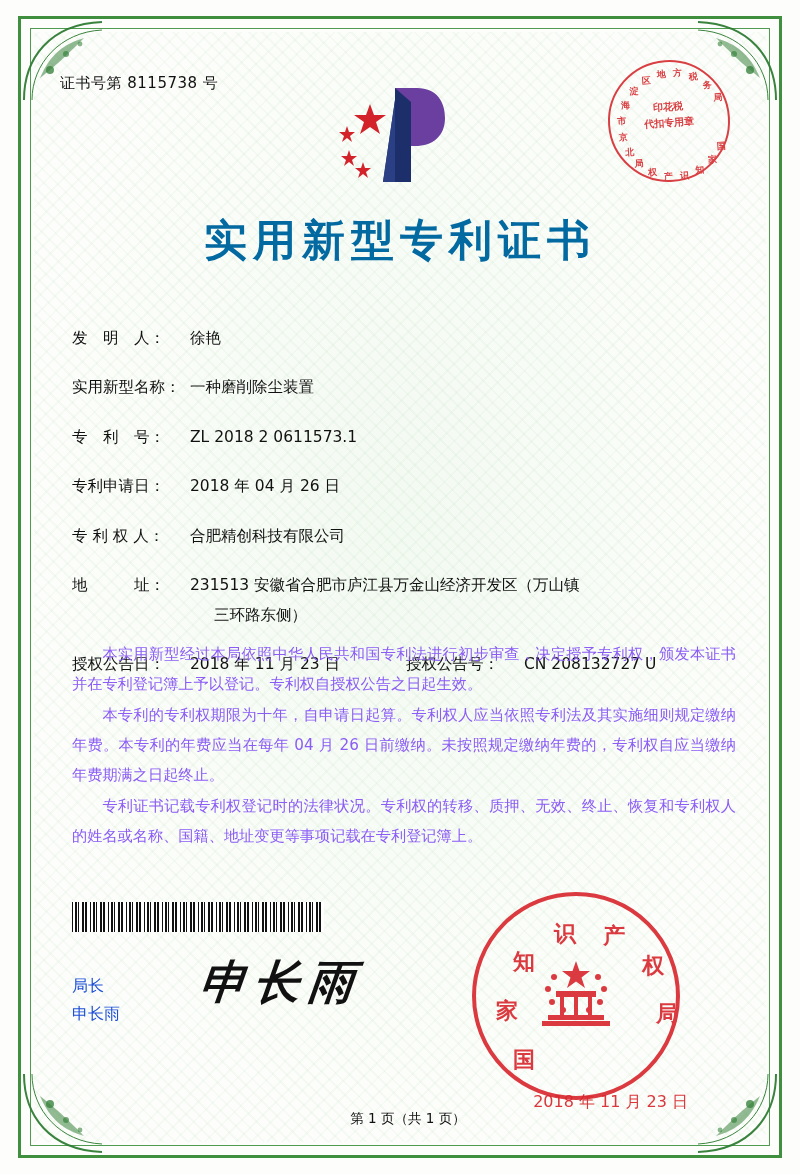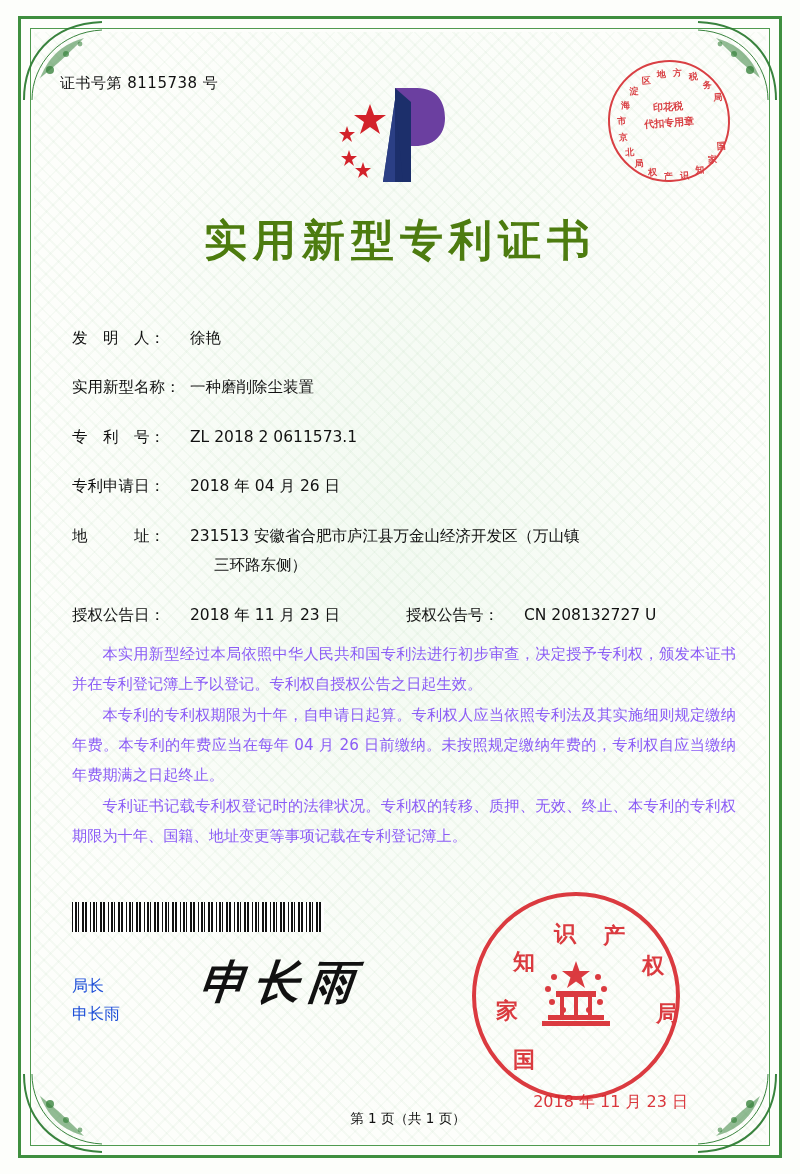--- a/index.html
+++ b/index.html
@@ -108,21 +108,21 @@
   }
   .logo svg { display:block; }
 
   .title {
     position: absolute;
     left: 0; right: 0; top: 160px;
     text-align: center;
     font-size: 43px;
     font-weight: bold;
     letter-spacing: 6px;
-    color: #4d7c0f;
+    color: #0369a1;
     font-family: "DejaVu Sans", "Liberation Sans", sans-serif;
   }
 
   .fields {
     position: absolute;
     left: 12px; right: 0; top: 272px;
     font-size: 15.5px;
     line-height: 1.9;
   }
   .field-row {
@@ -351,20 +351,24 @@
       <div class="field-row">
         <div class="f-label">专　利　号：</div>
         <div class="f-value">ZL 2018 2 0611573.1</div>
       </div>
 
       <div class="field-row">
         <div class="f-label">专利申请日：</div>
         <div class="f-value">2018 年 04 月 26 日</div>
       </div>
 
+      <div class="field-row">
+        <div class="f-label">专 利 权 人：</div>
+        <div class="f-value">合肥精创科技有限公司</div>
+      </div>
 
       <div class="field-row">
         <div class="f-label">地　　　址：</div>
         <div class="f-value">
           <span>231513 安徽省合肥市庐江县万金山经济开发区（万山镇</span>
           <span class="line2">三环路东侧）</span>
         </div>
       </div>
 
       <div class="field-row row-two">
@@ -376,21 +380,21 @@
           <div class="f-label">授权公告号：</div>
           <div class="f-value">CN 208132727 U</div>
         </div>
       </div>
 
     </div>
 
     <div class="paras">
       <p>本实用新型经过本局依照中华人民共和国专利法进行初步审查，决定授予专利权，颁发本证书并在专利登记簿上予以登记。专利权自授权公告之日起生效。</p>
       <p>本专利的专利权期限为十年，自申请日起算。专利权人应当依照专利法及其实施细则规定缴纳年费。本专利的年费应当在每年 04 月 26 日前缴纳。未按照规定缴纳年费的，专利权自应当缴纳年费期满之日起终止。</p>
-      <p>专利证书记载专利权登记时的法律状况。专利权的转移、质押、无效、终止、本专利的专利权期限为十年、国籍、地址变更等事项记载在专利登记簿上。</p>
+      <p>专利证书记载专利权登记时的法律状况。专利权的转移、质押、无效、终止、恢复和专利权人的姓名或名称、国籍、地址变更等事项记载在专利登记簿上。</p>
     </div>
 
     <div class="barcode"></div>
 
     <div class="sign-block">
       <div>局长</div>
       <div>申长雨</div>
     </div>
 
     <div class="signature">申长雨</div>

